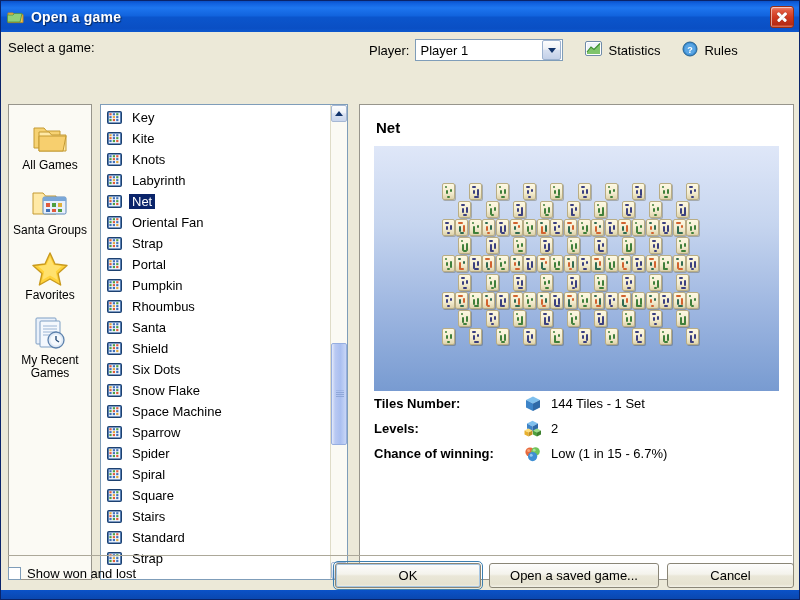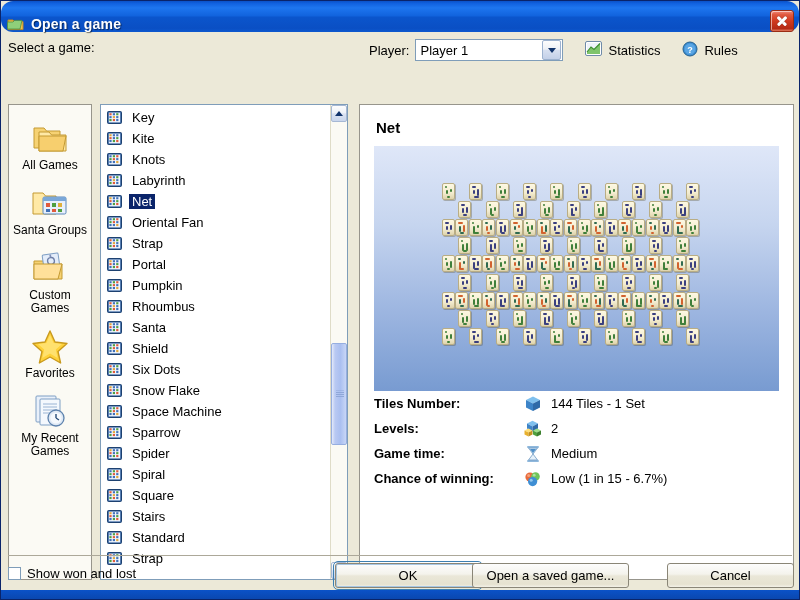--- a/index.html
+++ b/index.html
@@ -14,21 +14,21 @@
 
   
   #window { width:800px; height:600px; position:relative;
             background:#ece9d8; display:flex; flex-direction:column;
             border:1px solid #0a246a; }
 
   
   .titlebar {
     height:31px; flex:0 0 31px;
     background:linear-gradient(to bottom,#0b52c8 0%,#1162e0 8%,#1e76ef 22%,#1163dd 48%,#0b55cc 52%,#0a4fc4 88%,#0d58cf 100%);
-    display:flex; align-items:flex-end; padding:0 3px 0 6px; position:relative;border-radius:12px;
+    display:flex; align-items:center; padding:0 3px 0 6px; position:relative;
   }
   .title-icon { width:18px; height:16px; position:relative; margin-right:6px; flex:0 0 18px; }
   .title-text {
     color:#fff; font-size:14px; font-weight:bold;
     text-shadow:1px 1px 1px rgba(0,0,0,0.55);
     letter-spacing:.2px; flex:1 1 auto;
   }
   .close-btn {
     width:24px; height:22px; margin-right:2px;
     background:linear-gradient(to bottom,#f08a7a 0%,#e05a40 18%,#d03a20 50%,#b52a14 88%,#e07a60 100%);
@@ -158,21 +158,21 @@
     position:absolute; top:8px; height:25px;
     background:linear-gradient(to bottom,#fdfdfd 0%,#f4f3ec 44%,#eae7d8 52%,#e6e2d0 88%,#f3f1e8 100%);
     border:1px solid #8a8677; border-radius:3px;
     font-family:"Liberation Sans", sans-serif; font-size:13px;
     display:flex; align-items:center; justify-content:center; cursor:pointer;
     color:#000;
   }
   .btn.default { outline:1px solid #3c7fb1; outline-offset:1px;
                  box-shadow:0 0 0 1px #a7c7e4 inset; }
   #btn-ok      { left:334px; width:146px; }
-  #btn-saved   { left:471px; width:157px; }
+  #btn-saved   { left:488px; width:170px; }
   #btn-cancel  { left:666px; width:127px; }
 
   
   .statusbar { position:absolute; left:0; bottom:0; width:100%; height:9px;
                background:linear-gradient(to bottom,#0b52c8,#0a47b0); }
 </style>
 </head>
 <body>
 
 <div id="window">
@@ -250,35 +250,20 @@
               <rect x="28" y="18" width="4" height="4" fill="#e0b03c"></rect>
               <rect x="16" y="24" width="4" height="3" fill="#4171b8"></rect>
               <rect x="22" y="24" width="4" height="3" fill="#e05a3c"></rect>
               <rect x="28" y="24" width="4" height="3" fill="#4f9f3f"></rect>
             </g>
           </svg>
         </span>
         <span class="side-lbl">Santa Groups</span>
       </div>
 
-      <div class="side-item">
-        <span class="side-ico">
-          <svg width="40" height="36" viewBox="0 0 40 36">
-            <path d="M4 11 h10 l2.6 3 H32 v15 H4 z" fill="#f6d273" stroke="#c49a32"></path>
-            <rect x="13" y="4" width="16" height="15" rx="1" fill="#e4edfa" stroke="#7f9fc4" transform="rotate(-8 21 11)"></rect>
-            <g transform="rotate(-8 21 11)" fill="#7e8fb8">
-              <circle cx="21" cy="11" r="3.4" fill="none" stroke="#6f7fa8" stroke-width="1.4"></circle>
-              <rect x="20.2" y="4.6" width="1.7" height="2.4"></rect>
-              <rect x="20.2" y="15" width="1.7" height="2.4"></rect>
-            </g>
-            <path d="M4 14 h28 l-4 15 H4 z" fill="#ffe09a" stroke="#c49a32"></path>
-          </svg>
-        </span>
-        <span class="side-lbl">Custom Games</span>
-      </div>
 
       <div class="side-item">
         <span class="side-ico">
           <svg width="40" height="36" viewBox="0 0 40 36">
             <path d="M20 3 L25 14 L37 15.5 L28 23.5 L30.6 35 L20 29 L9.4 35 L12 23.5 L3 15.5 L15 14 Z" fill="#ffd23a" stroke="#c99a1e" stroke-width="1.4" stroke-linejoin="round"></path>
             <path d="M20 7 L23.6 15 L32 16 L25.8 21.6 L27.6 30 L20 25.6 L12.4 30 L14.2 21.6 L8 16 L16.4 15 Z" fill="#ffe98a" opacity=".65"></path>
           </svg>
         </span>
         <span class="side-lbl">Favorites</span>
       </div>
@@ -1383,33 +1368,20 @@
               <path d="M0.5 10.6 L4.5 12.6 L4.5 16.4 L0.5 14.4 Z" fill="#e8b02c"></path>
               <path d="M8.5 10.6 L4.5 12.6 L4.5 16.4 L8.5 14.4 Z" fill="#c4901e"></path>
               <path d="M13 8.6 L17 10.6 L13 12.6 L9 10.6 Z" fill="#9ee08a"></path>
               <path d="M9 10.6 L13 12.6 L13 16.4 L9 14.4 Z" fill="#4f9f3f"></path>
               <path d="M17 10.6 L13 12.6 L13 16.4 L17 14.4 Z" fill="#3e8030"></path>
             </svg>
           </span>
           <span class="stat-val">2</span>
         </div>
 
-        <div class="stat-row">
-          <span class="stat-key">Game time:</span>
-          <span class="stat-ico">
-            <svg width="18" height="18" viewBox="0 0 18 18">
-              <rect x="3" y="1" width="12" height="2" rx="1" fill="#8fb8dc"></rect>
-              <rect x="3" y="15" width="12" height="2" rx="1" fill="#8fb8dc"></rect>
-              <path d="M4.5 3 H13.5 L9 9 Z" fill="#cfe4f5" stroke="#6f9ac4" stroke-width=".8"></path>
-              <path d="M4.5 15 H13.5 L9 9 Z" fill="#e6f1fa" stroke="#6f9ac4" stroke-width=".8"></path>
-              <path d="M6 4 H12 L9 8 Z" fill="#4f8fc8"></path>
-            </svg>
-          </span>
-          <span class="stat-val">Medium</span>
-        </div>
 
         <div class="stat-row">
           <span class="stat-key">Chance of winning:</span>
           <span class="stat-ico">
             <svg width="18" height="18" viewBox="0 0 18 18">
               <circle cx="6" cy="7" r="4.6" fill="#e86a3c"></circle>
               <circle cx="4.6" cy="5.6" r="1.5" fill="#f8b08a" opacity=".8"></circle>
               <circle cx="11.5" cy="6.5" r="4.3" fill="#6fc45a"></circle>
               <circle cx="10.2" cy="5.2" r="1.4" fill="#bde9ae" opacity=".8"></circle>
               <circle cx="8.6" cy="11.6" r="4.6" fill="#3f8fd4"></circle>

